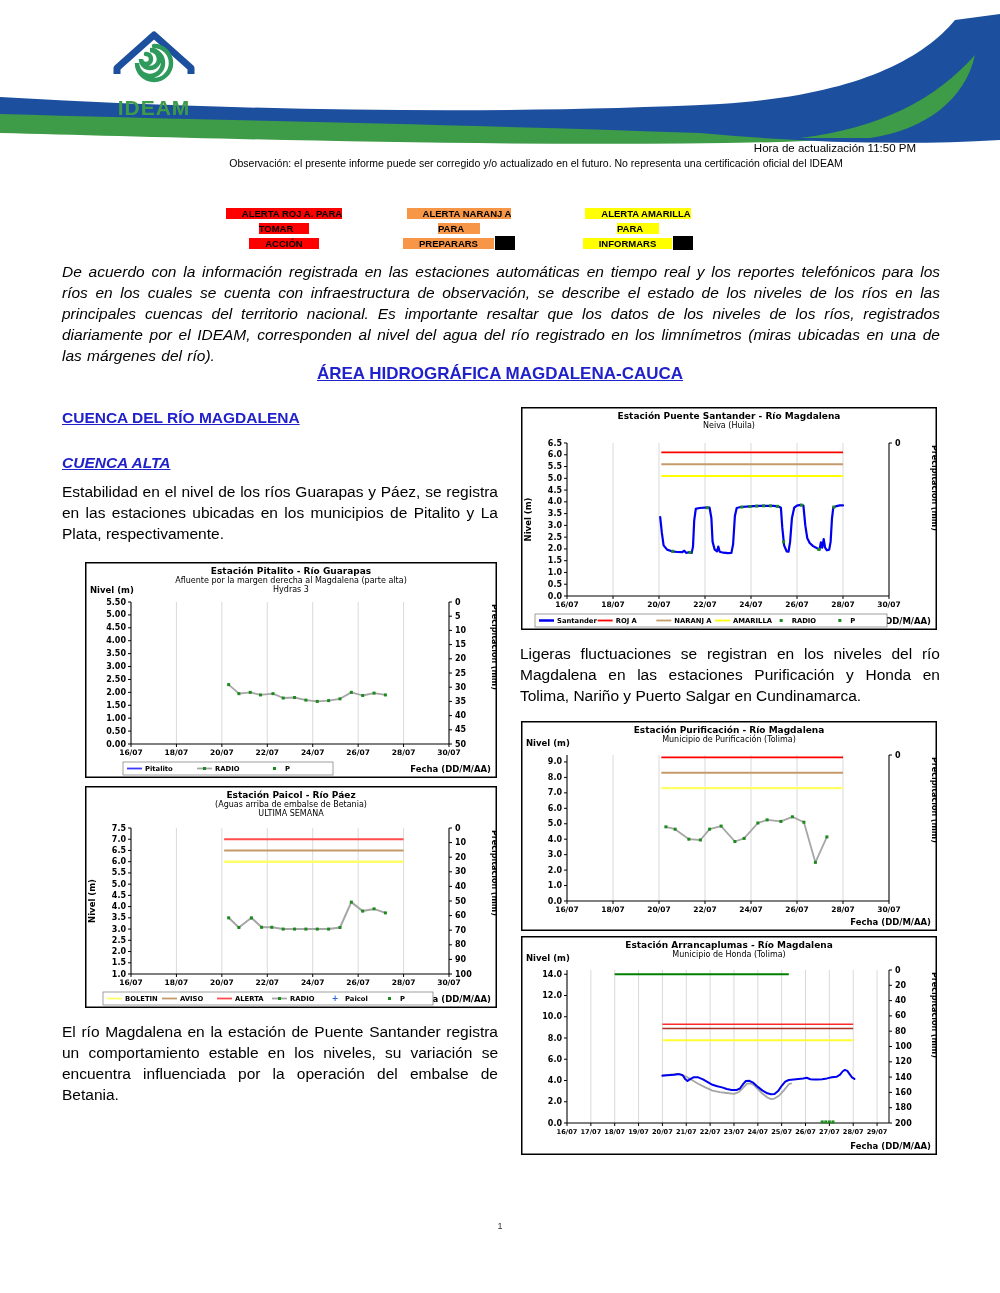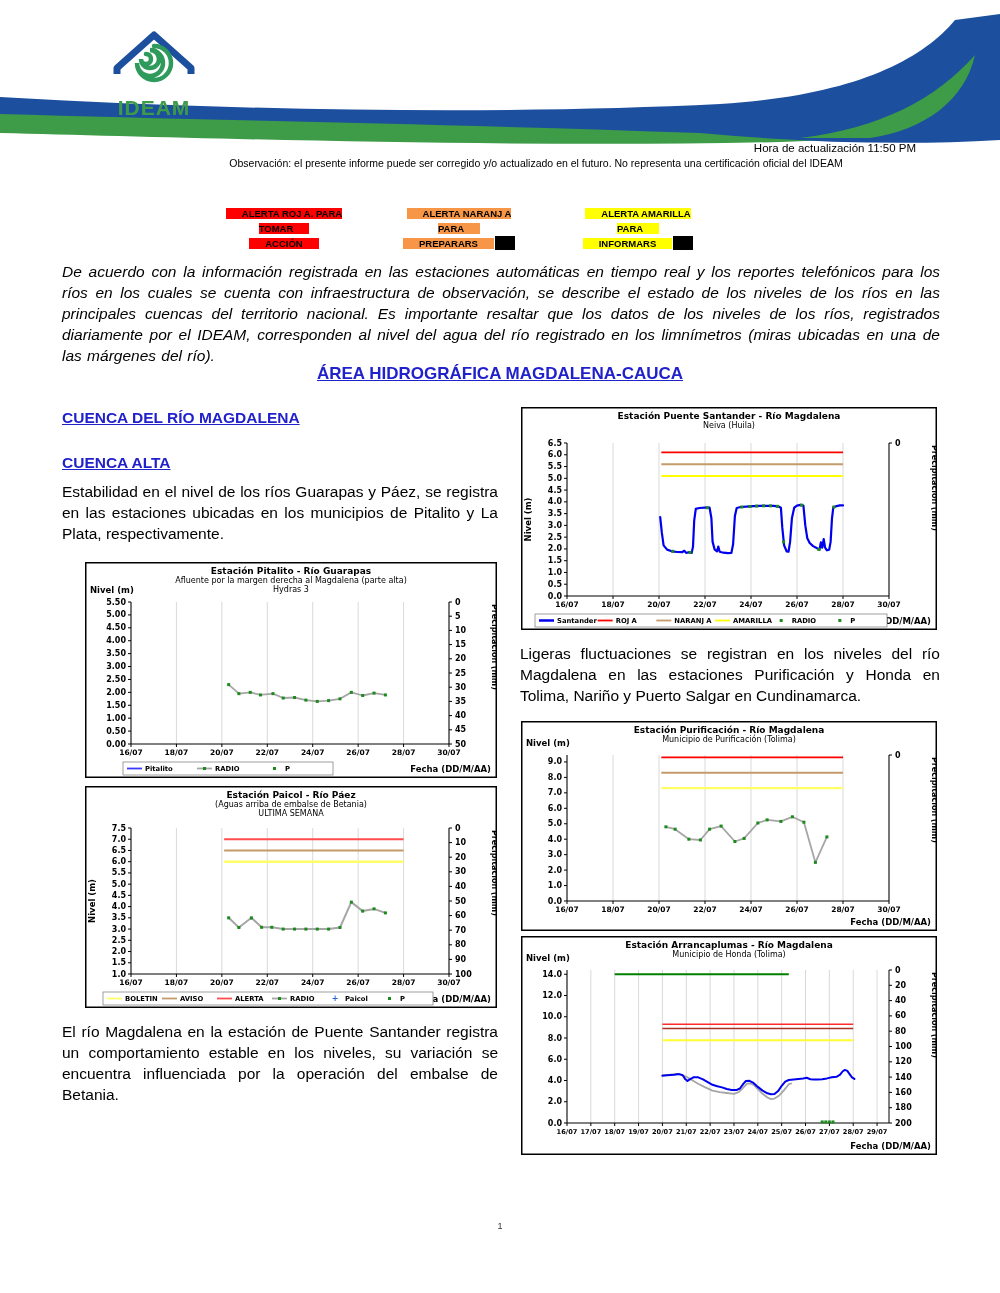--- a/index.html
+++ b/index.html
@@ -75,21 +75,21 @@
 
   <p class="intro">De acuerdo con la información registrada en las estaciones automáticas en tiempo real y los reportes telefónicos para los ríos en los cuales se cuenta con infraestructura de observación, se describe el estado de los niveles de los ríos en las principales cuencas del territorio nacional. Es importante resaltar que los datos de los niveles de los ríos, registrados diariamente por el IDEAM, corresponden al nivel del agua del río registrado en los limnímetros (miras ubicadas en una de las márgenes del río).</p>
 
   <div class="section-title">
     <span>ÁREA HIDROGRÁFICA MAGDALENA-CAUCA</span>
   </div>
 
   <div class="bluehead" style="left:62px;top:409px;">
     <span>CUENCA DEL RÍO MAGDALENA</span>
   </div>
-  <div class="bluehead" style="left:62px;top:454px;">
+  <div class="bluehead" style="left:62px;top:454px;font-style:italic;">
     <span>CUENCA ALTA</span>
   </div>
   <p class="para" style="left:62px;top:465px;width:436px;">Estabilidad en el nivel de los ríos Guarapas y Páez, se registra en las estaciones ubicadas en los municipios de Pitalito y La Plata, respectivamente.</p>
 
   <div class="chart" style="left:85px;top:562px;">
       <svg width="412" height="216" viewBox="0 0 412 216">
         <rect x="0.75" y="0.75" width="410.5" height="214.5" fill="#fff" stroke="#000" stroke-width="1.5"></rect>
         <text x="206" y="12" font-size="9" font-family="&quot;DejaVu Sans&quot;, sans-serif" font-weight="bold" text-anchor="middle" fill="#000">Estación Pitalito  - Río Guarapas</text>
         <text x="206" y="21" font-size="8" font-family="&quot;DejaVu Sans&quot;, sans-serif" font-weight="normal" text-anchor="middle" fill="#000">Afluente por la margen derecha al Magdalena (parte alta)</text>
         <text x="206" y="30" font-size="8" font-family="&quot;DejaVu Sans&quot;, sans-serif" font-weight="normal" text-anchor="middle" fill="#000">Hydras 3</text>

